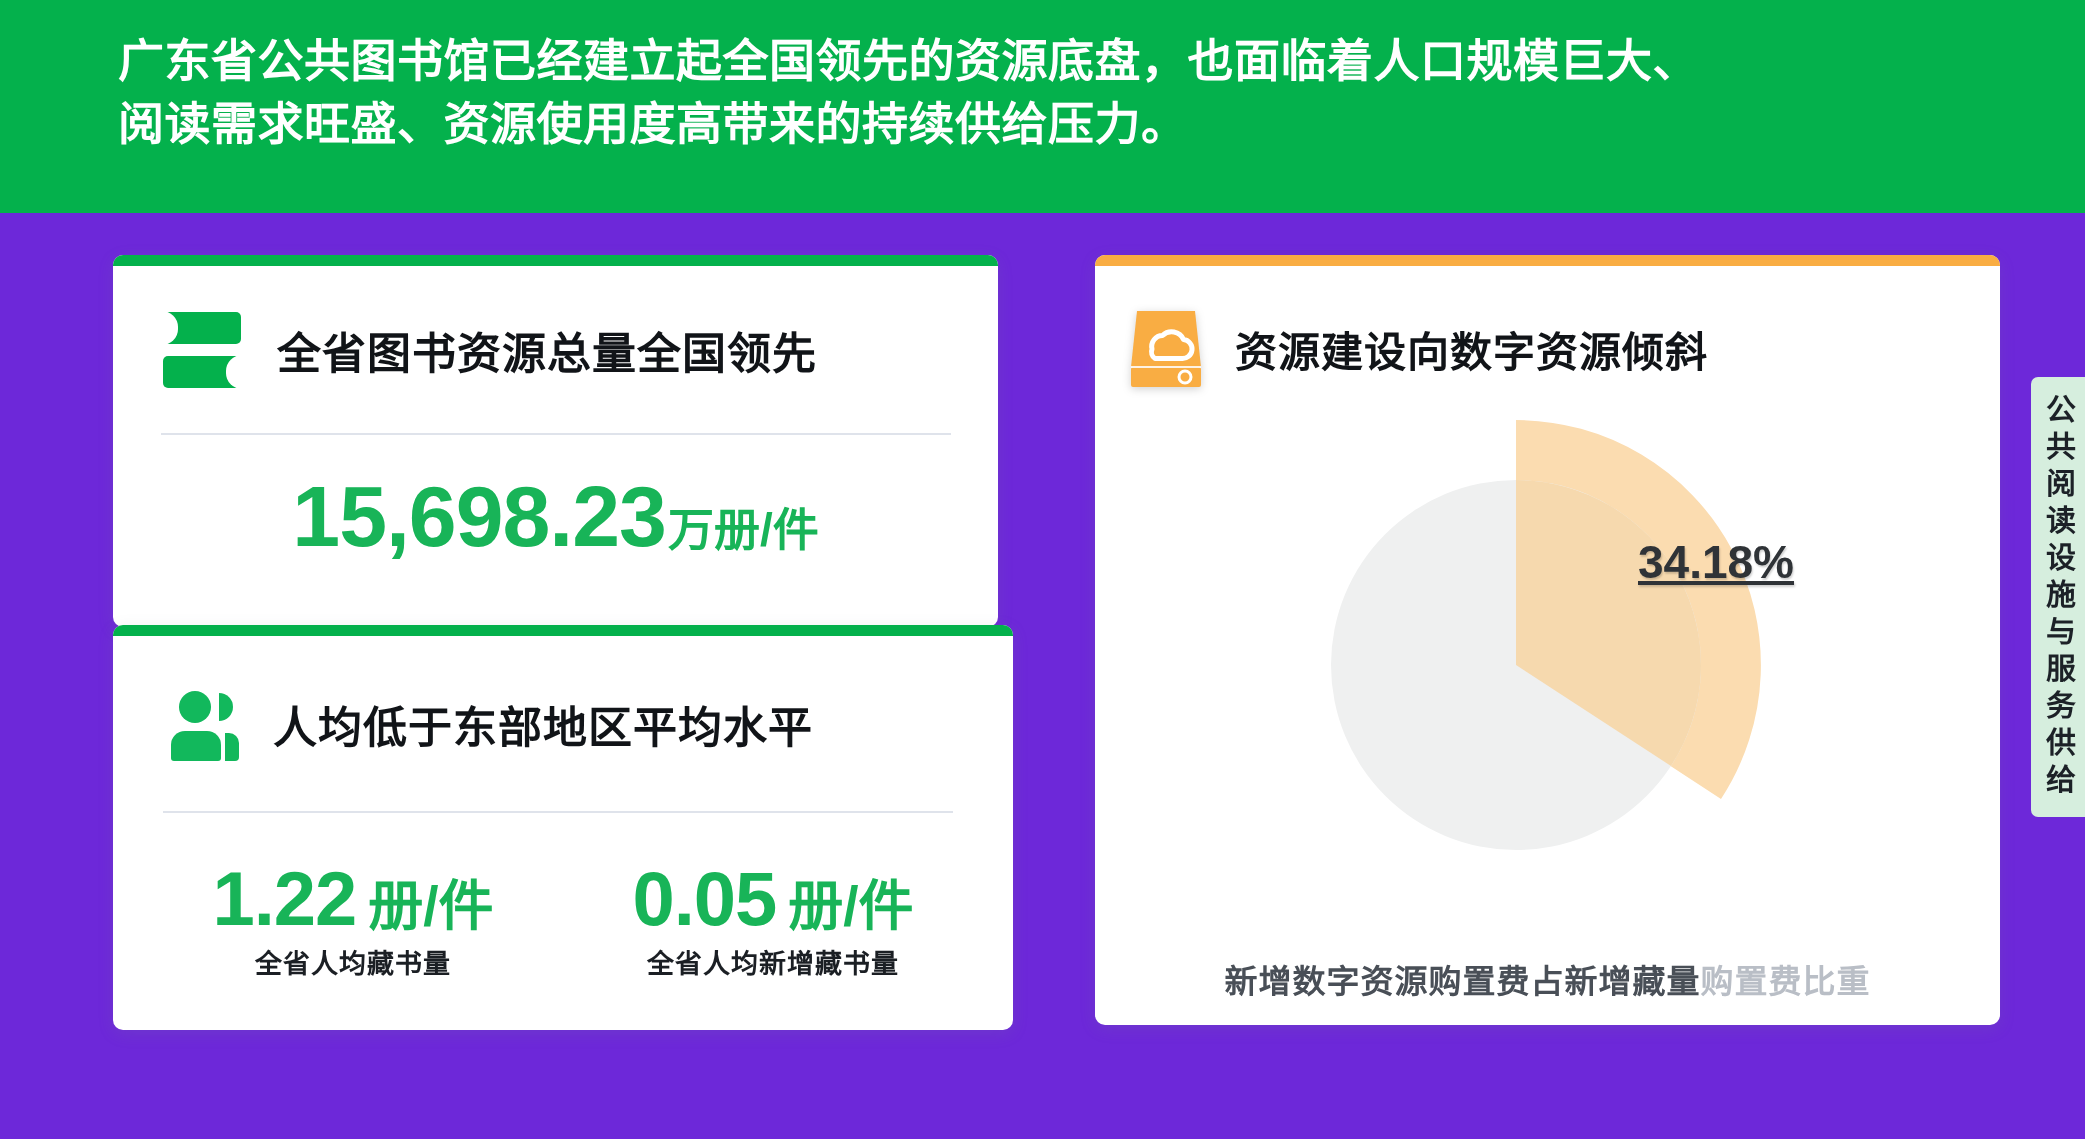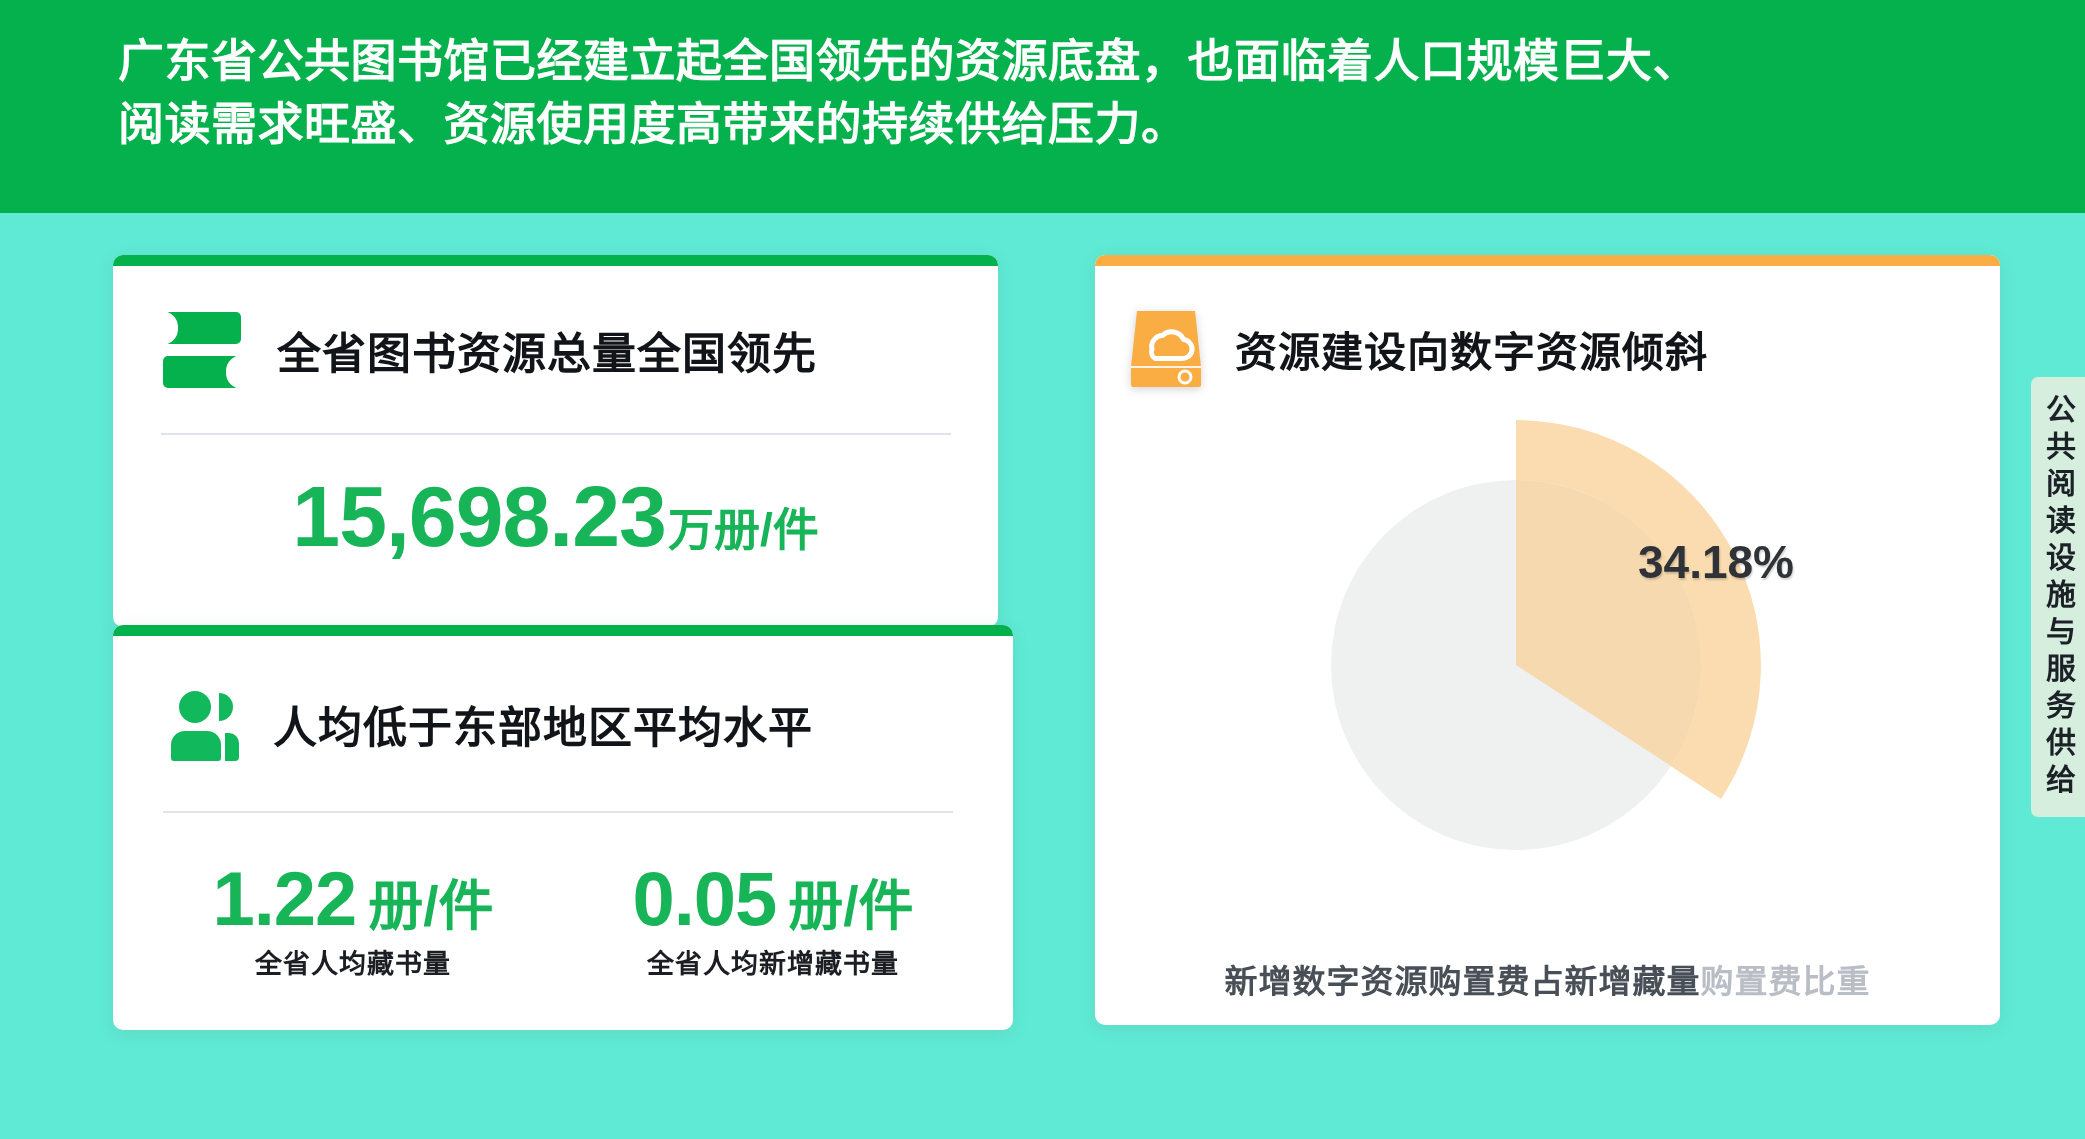--- a/index.html
+++ b/index.html
@@ -10,21 +10,21 @@
     height: 1139px;
     overflow: hidden;
     background: #f5f6f7;
     font-family: "Liberation Sans", "DejaVu Sans", sans-serif;
   }
 
   #page {
     position: relative;
     width: 2085px;
     height: 1139px;
-    background: #5eead4;
+    background: #6d28d9;
     padding-left: 20px;
   }
 
   
   .header-banner {
     position: absolute;
     left: 0; top: 0;
     width: 2085px;
     height: 213px;
     background: #04b14c;
@@ -250,20 +250,21 @@
   }
   .pie-label {
     position: absolute;
     left: 543px;
     top: 140px;
     font-size: 46px;
     font-weight: bold;
     color: #2f3337;
     text-shadow: 1px 2px 2px rgba(0,0,0,0.18);
     white-space: nowrap;
+    text-decoration: underline;
   }
   .pie-caption {
     position: absolute;
     left: 0; right: 0;
     top: 700px;
     text-align: center;
     font-size: 33px;
     font-weight: bold;
     color: #494f57;
     letter-spacing: 1px;

